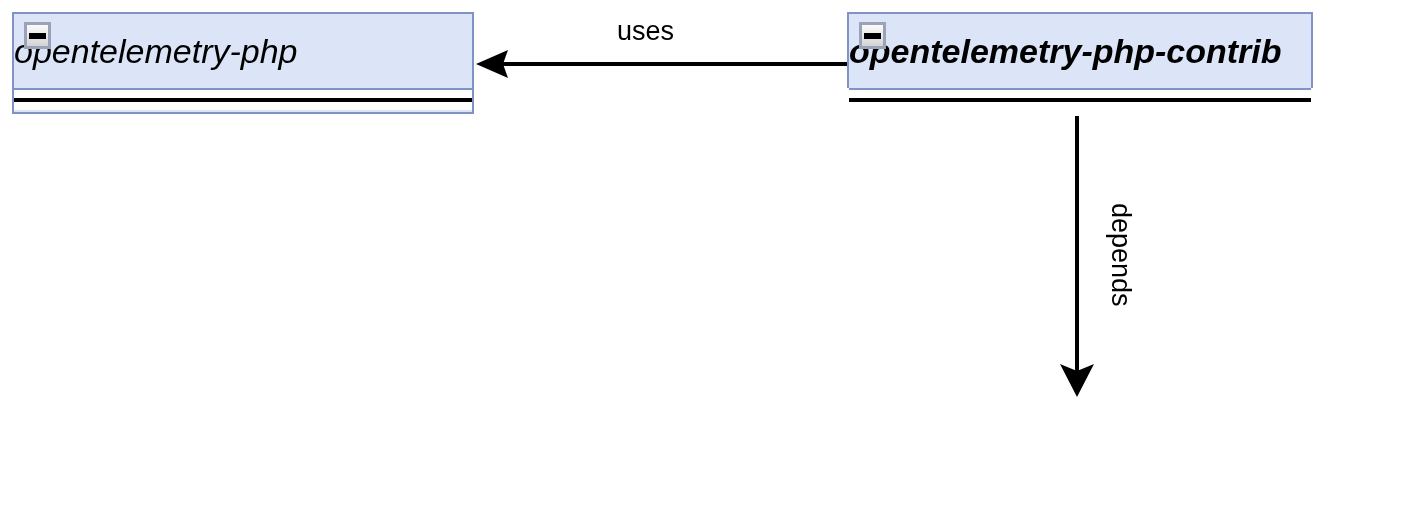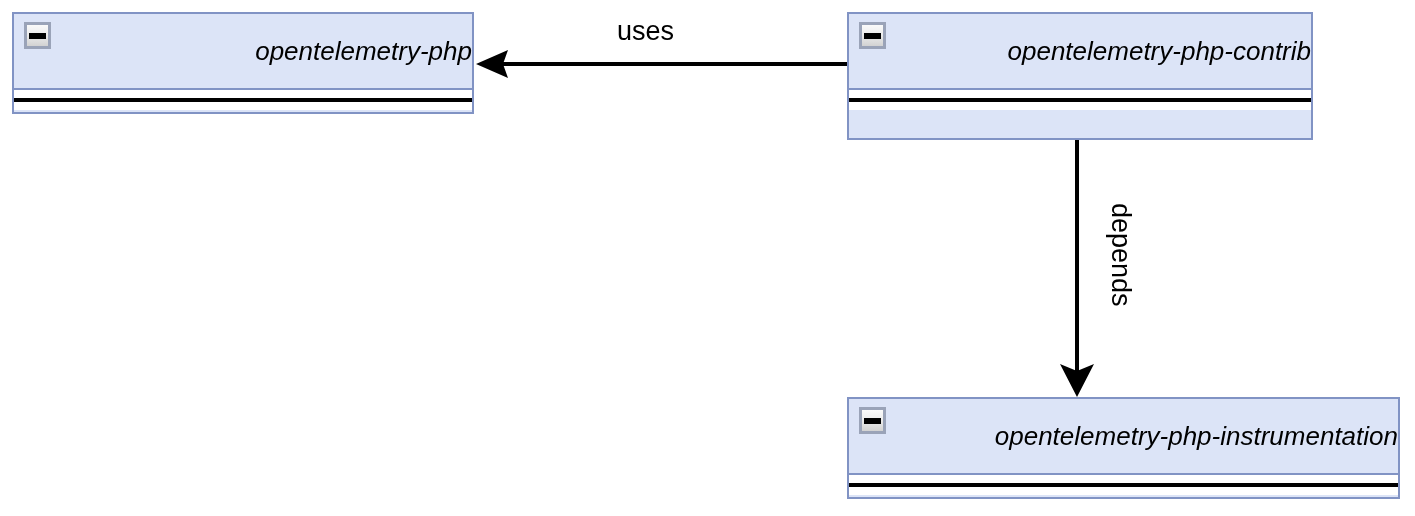--- a/index.html
+++ b/index.html
@@ -33,23 +33,23 @@
     border-bottom: 2px solid #8193C4;
     height: 76px;
     overflow: visible;
   }
   .pkg-title {
     position: absolute;
     left: 0;
     right: 0;
     top: 50%;
     transform: translateY(-50%);
-    text-align: right;
+    text-align: left;
     font-style: italic;
-    font-size: 26px;
+    font-size: 34px;
     line-height: 34px;
     color: #000000;
     white-space: nowrap;
     font-family: "Liberation Sans", sans-serif;
   }
   .pkg-body {
     position: relative;
     box-sizing: border-box;
     background: #ffffff;
     height: 20px;
@@ -142,33 +142,24 @@
   <div class="pkg" style="left:12px; top:12px; width:462px; height:102px;">
     <div class="pkg-header">
       <div class="collapse-icon">
         <div class="bar"></div>
       </div>
       <div class="pkg-title">opentelemetry-php</div>
     </div>
     <div class="pkg-body"></div>
   </div>
 
-  <div class="pkg" style="left:847px; top:12px; width:466px; height:128px;">
+  <div class="pkg" style="left:847px; top:12px; width:466px; height:76px;font-weight:bold;">
     <div class="pkg-header">
       <div class="collapse-icon">
         <div class="bar"></div>
       </div>
       <div class="pkg-title">opentelemetry-php-contrib</div>
     </div>
     <div class="pkg-body"></div>
   </div>
 
-  <div class="pkg" style="left:847px; top:397px; width:553px; height:102px;">
-    <div class="pkg-header">
-      <div class="collapse-icon">
-        <div class="bar"></div>
-      </div>
-      <div class="pkg-title">opentelemetry-php-instrumentation</div>
-    </div>
-    <div class="pkg-body"></div>
-  </div>
 
 </div>
 
 </body></html>

